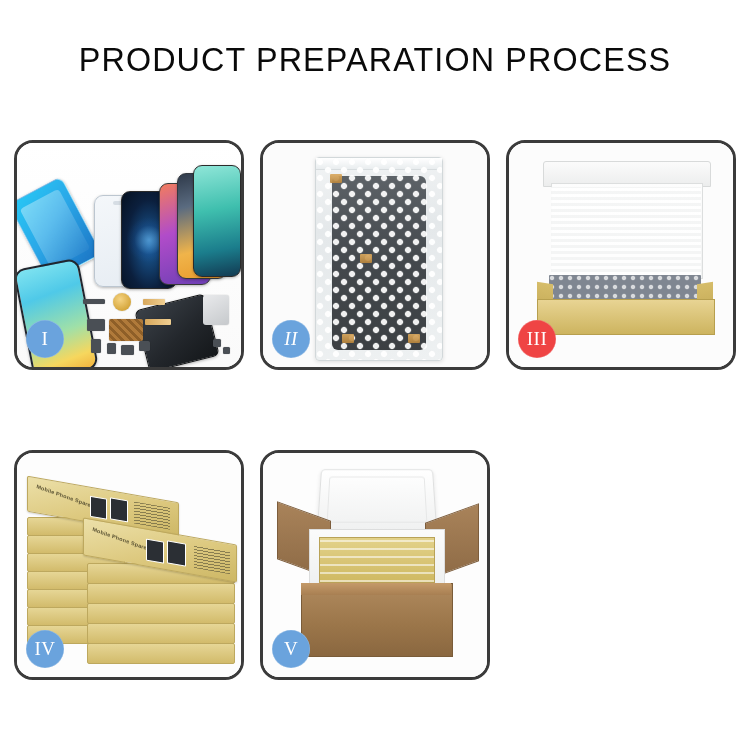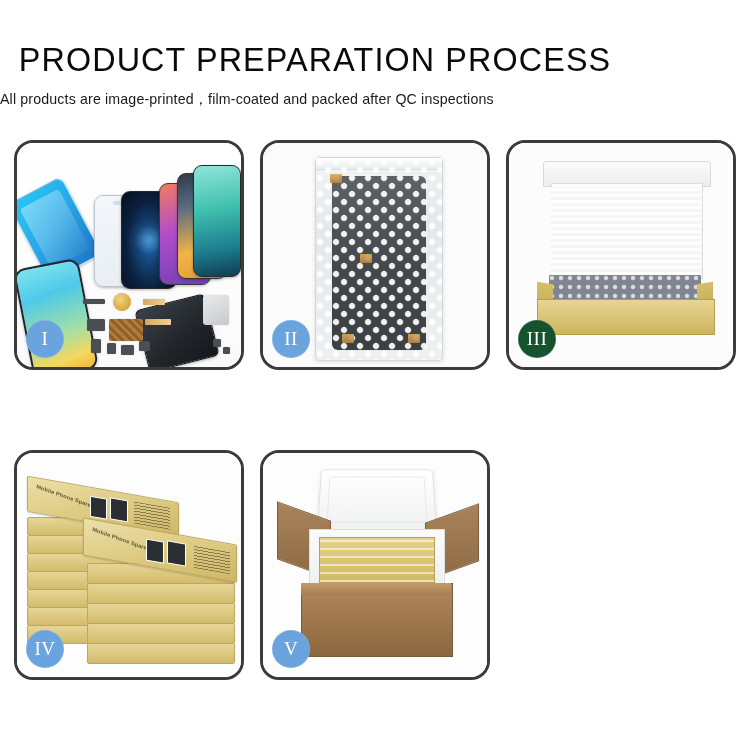--- a/index.html
+++ b/index.html
@@ -8,21 +8,21 @@
   }
   body {
     width: 750px; height: 750px;
     font-family: "Liberation Sans", sans-serif;
     overflow: hidden;
     position: relative;
   }
   .page { position: relative; width: 750px; height: 750px; background: #fff; }
 
   
-  .header { width: 750px; text-align: left; padding-top: 42px; box-sizing: border-box; }
+  .header { width: 750px; text-align: center; padding-top: 42px; box-sizing: border-box; }
   .title {
     font-family: "Liberation Sans", sans-serif;
     font-size: 34px;
     font-weight: 400;
     letter-spacing: 1.2px;
     color: #0a0a0a;
     line-height: 1;
     transform: scaleX(0.95);
     transform-origin: center;
     white-space: nowrap;
@@ -325,21 +325,20 @@
     position:absolute; background: rgba(146,116,76,0.75); border-radius:1px;
   }
 </style>
 </head>
 <body>
 
 <div class="page">
 
   <div class="header">
     <div class="title">PRODUCT PREPARATION PROCESS</div>
-    <div class="subtitle">All products are image-printed，film-coated and packed after QC inspections</div>
   </div>
 
   <div class="grid">
 
     <div class="panel">
       <div class="photo p1">
         <div class="ph ph-film"></div>
         <div class="ph ph-glass"></div>
         <div class="ph ph-dark"></div>
         <div class="ph ph-purple"></div>
@@ -370,34 +369,34 @@
         <div class="bag">
           <div class="bag-seal"></div>
           <div class="bag-inner"></div>
           <div class="bubbles"></div>
           <div class="bag-tape" style="left:14px; top:16px;"></div>
           <div class="bag-tape" style="left:44px; top:96px;"></div>
           <div class="bag-tape" style="left:26px; top:176px;"></div>
           <div class="bag-tape" style="left:92px; top:176px;"></div>
         </div>
       </div>
-      <div class="badge" style="background:#6aa3dd;">II</div>
+      <div class="badge" style="background:#6aa3dd;font-style:italic;">II</div>
     </div>
 
     <div class="panel">
       <div class="photo p3">
         <div class="b3-lid"></div>
         <div class="b3-lid-in"></div>
         <div class="b3-foam"></div>
         <div class="b3-bubbles"></div>
         <div class="b3-flapL"></div>
         <div class="b3-flapR"></div>
         <div class="b3-front"></div>
       </div>
-      <div class="badge" style="background:#14532d;text-align:right;">III</div>
+      <div class="badge" style="background:#ef4444;text-align:right;">III</div>
     </div>
 
     <div class="panel">
       <div class="photo p4">
         <div class="stack">
 
           <div class="kbox kb-side" style="left:0px;  top:42px;  width:96px; height:17px;"></div>
           <div class="kbox kb-side" style="left:0px;  top:60px;  width:96px; height:17px;"></div>
           <div class="kbox kb-side" style="left:0px;  top:78px;  width:96px; height:17px;"></div>
           <div class="kbox kb-side" style="left:0px;  top:96px;  width:96px; height:17px;"></div>

